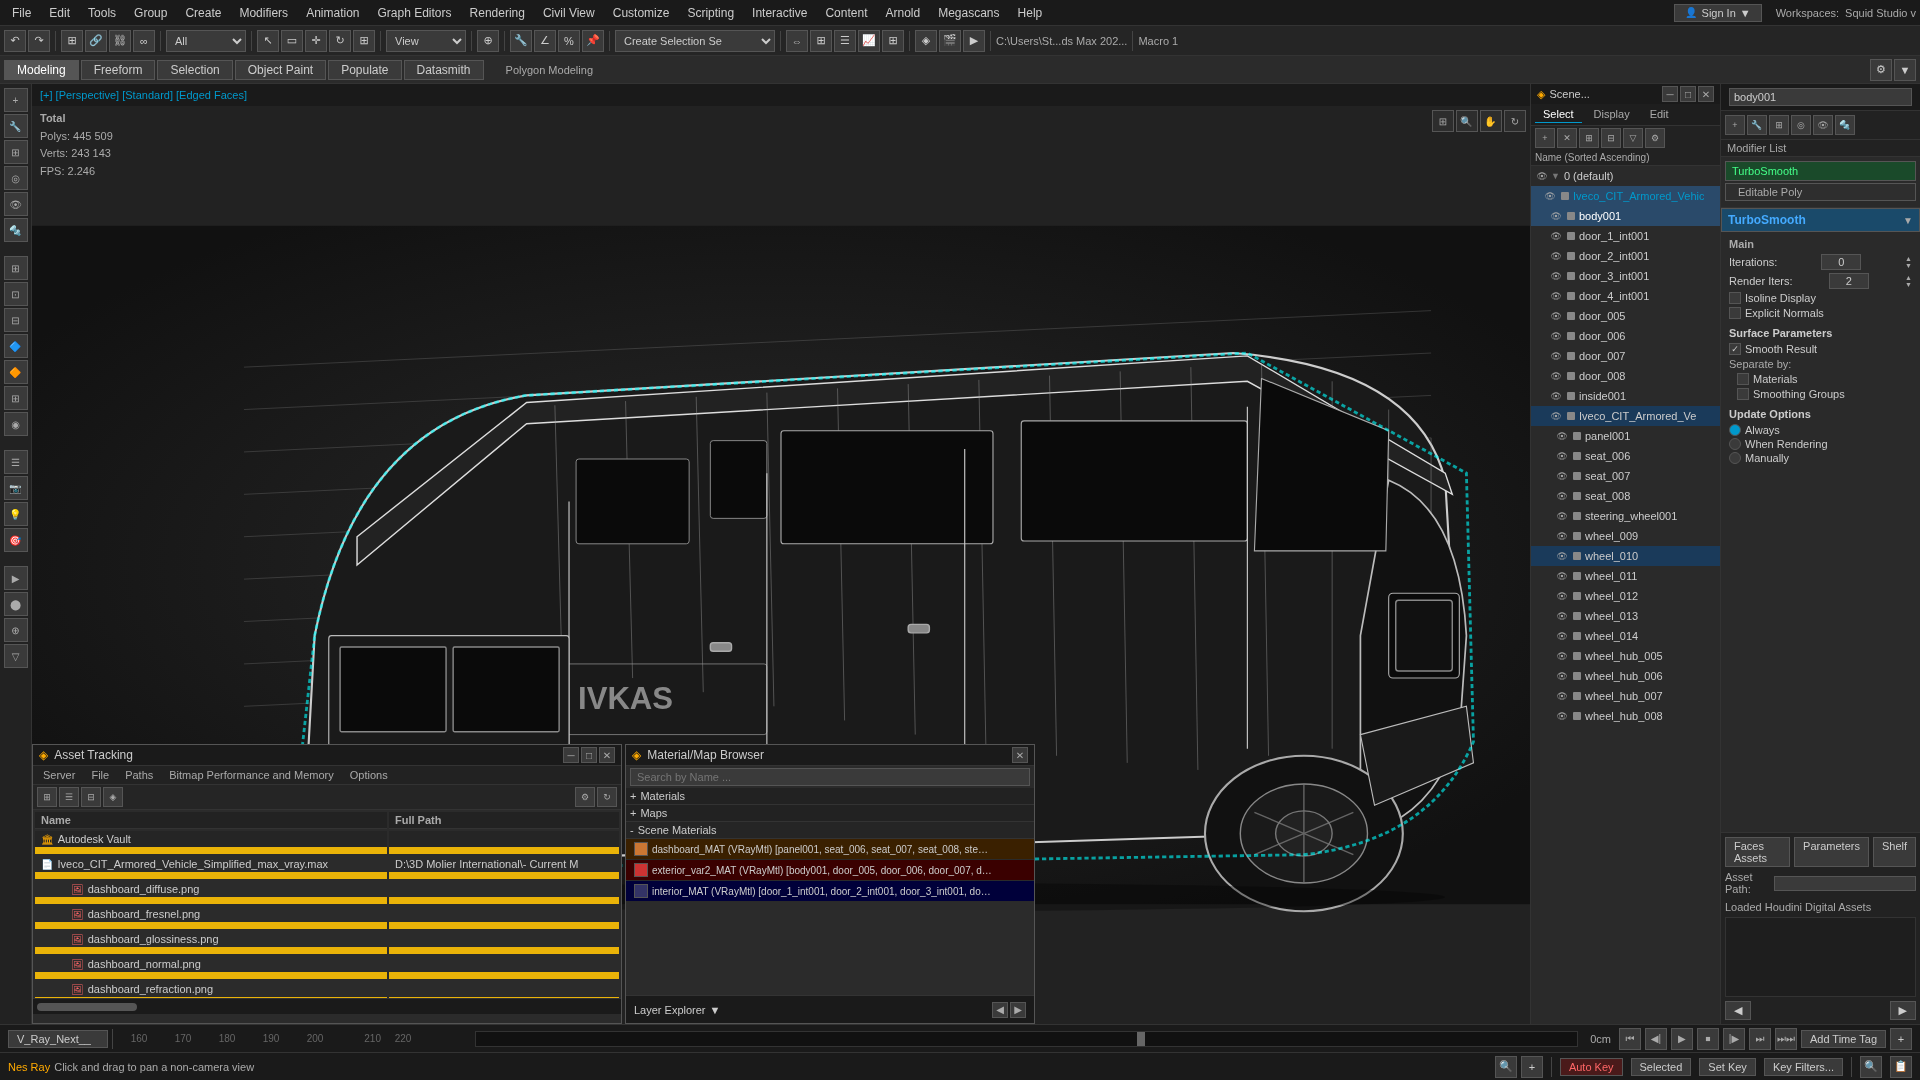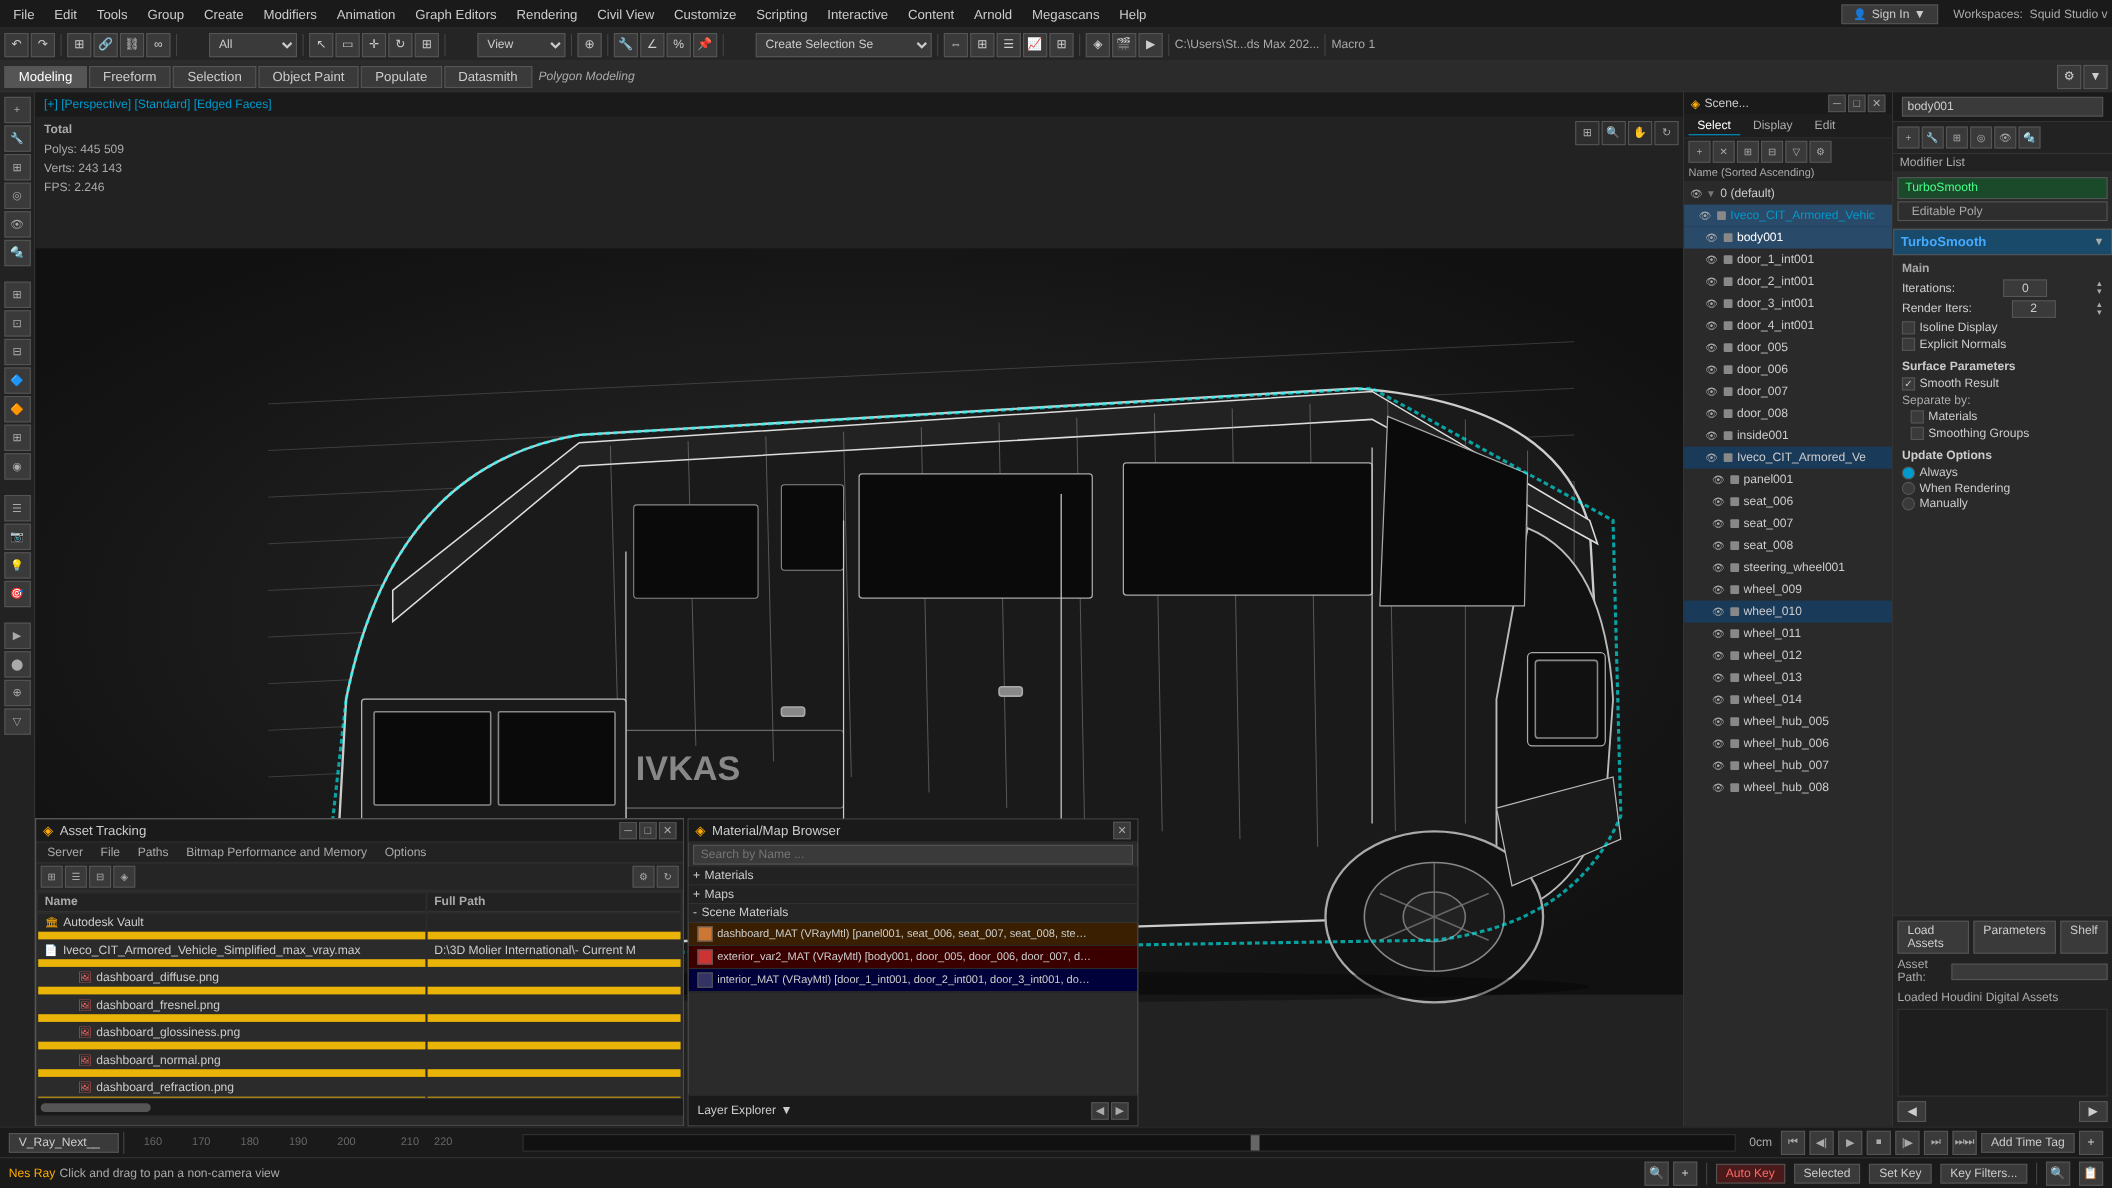--- a/index.html
+++ b/index.html
@@ -8,21 +8,21 @@
     
     #menubar { display: flex; align-items: center; height: 26px; background: #1a1a1a; border-bottom: 1px solid #333; padding: 0 4px; gap: 2px; }
     .menu-item { padding: 2px 8px; color: #ccc; cursor: pointer; font-size: 12px; white-space: nowrap; }
     #signin-btn { margin-left: auto; background: #3a3a3a; border: 1px solid #555; padding: 2px 10px; color: #ccc; cursor: pointer; font-size: 11px; display: flex; align-items: center; gap: 4px; }
     #workspace-area { display: flex; align-items: center; gap: 6px; margin-left: 8px; color: #aaa; font-size: 11px; }
 
     
     #toolbar { display: flex; align-items: center; height: 30px; background: #252525; border-bottom: 1px solid #333; padding: 0 4px; gap: 2px; }
     .toolbar-btn { width: 22px; height: 22px; background: #3a3a3a; border: 1px solid #555; display: flex; align-items: center; justify-content: center; cursor: pointer; color: #ccc; font-size: 11px; }
     .toolbar-sep { width: 1px; height: 20px; background: #444; margin: 0 3px; }
-    .toolbar-dropdown { height: 22px; background: #3a3a3a; border: 1px solid #555; color: #ccc; font-size: 11px; padding: 0 4px; min-width: 80px; margin-left: 24px; }
+    .toolbar-dropdown { height: 22px; background: #3a3a3a; border: 1px solid #555; color: #ccc; font-size: 11px; padding: 0 4px; min-width: 80px; }
 
     
     #subtoolbar { display: flex; align-items: center; height: 28px; background: #2b2b2b; border-bottom: 1px solid #333; padding: 0 4px; gap: 2px; }
     .subtab { padding: 2px 12px; background: #3a3a3a; border: 1px solid #555; color: #ccc; cursor: pointer; font-size: 12px; }
     .subtab.active { background: #555; color: #fff; }
 
     
     #main-layout { display: flex; height: calc(1080px - 26px - 30px - 28px - 28px); }
 
     
@@ -204,21 +204,21 @@
   <span style="font-size:11px; color:#aaa;">Macro 1</span>
 </div>
 
 <div id="subtoolbar">
   <div class="subtab active">Modeling</div>
   <div class="subtab">Freeform</div>
   <div class="subtab">Selection</div>
   <div class="subtab">Object Paint</div>
   <div class="subtab">Populate</div>
   <div class="subtab">Datasmith</div>
-  <span style="margin-left:4px; color:#aaa; font-size:11px;font-style:italic;">Polygon Modeling</span>
+  <span style="margin-left:20px; color:#aaa; font-size:11px;">Polygon Modeling</span>
   <div style="margin-left:auto; display:flex; gap:2px;">
     <div class="toolbar-btn">⚙</div>
     <div class="toolbar-btn">▼</div>
   </div>
 </div>
 
 <div id="main-layout" style="display:flex; height:calc(1080px - 26px - 30px - 28px - 56px);">
 
   <div id="left-sidebar">
     <div class="side-icon">+</div>
@@ -629,21 +629,21 @@
         </div>
         <div class="radio-item">
           <div class="radio"></div>
           <span>Manually</span>
         </div>
       </div>
     </div>
 
     <div style="margin-top:auto; border-top:1px solid #333; padding:4px; background:#222;">
       <div style="display:flex; gap:4px; margin-bottom:4px;">
-        <div class="status-btn">Load Assets</div>
+        <div class="status-btn">Faces Assets</div>
         <div class="status-btn">Parameters</div>
         <div class="status-btn">Shelf</div>
       </div>
       <div style="display:flex; align-items:center; gap:4px; margin-bottom:4px;">
         <span style="font-size:11px; color:#aaa;">Asset Path:</span>
         <input type="text" style="flex: 1 1 0%; background: rgb(58, 58, 58); border: 1px solid rgb(85, 85, 85); color: rgb(170, 170, 170); padding: 1px 4px; font-size: 10px;">
       </div>
       <div style="font-size:11px; color:#aaa; margin-top:6px;">
         <span>Loaded Houdini Digital Assets</span>
       </div>

